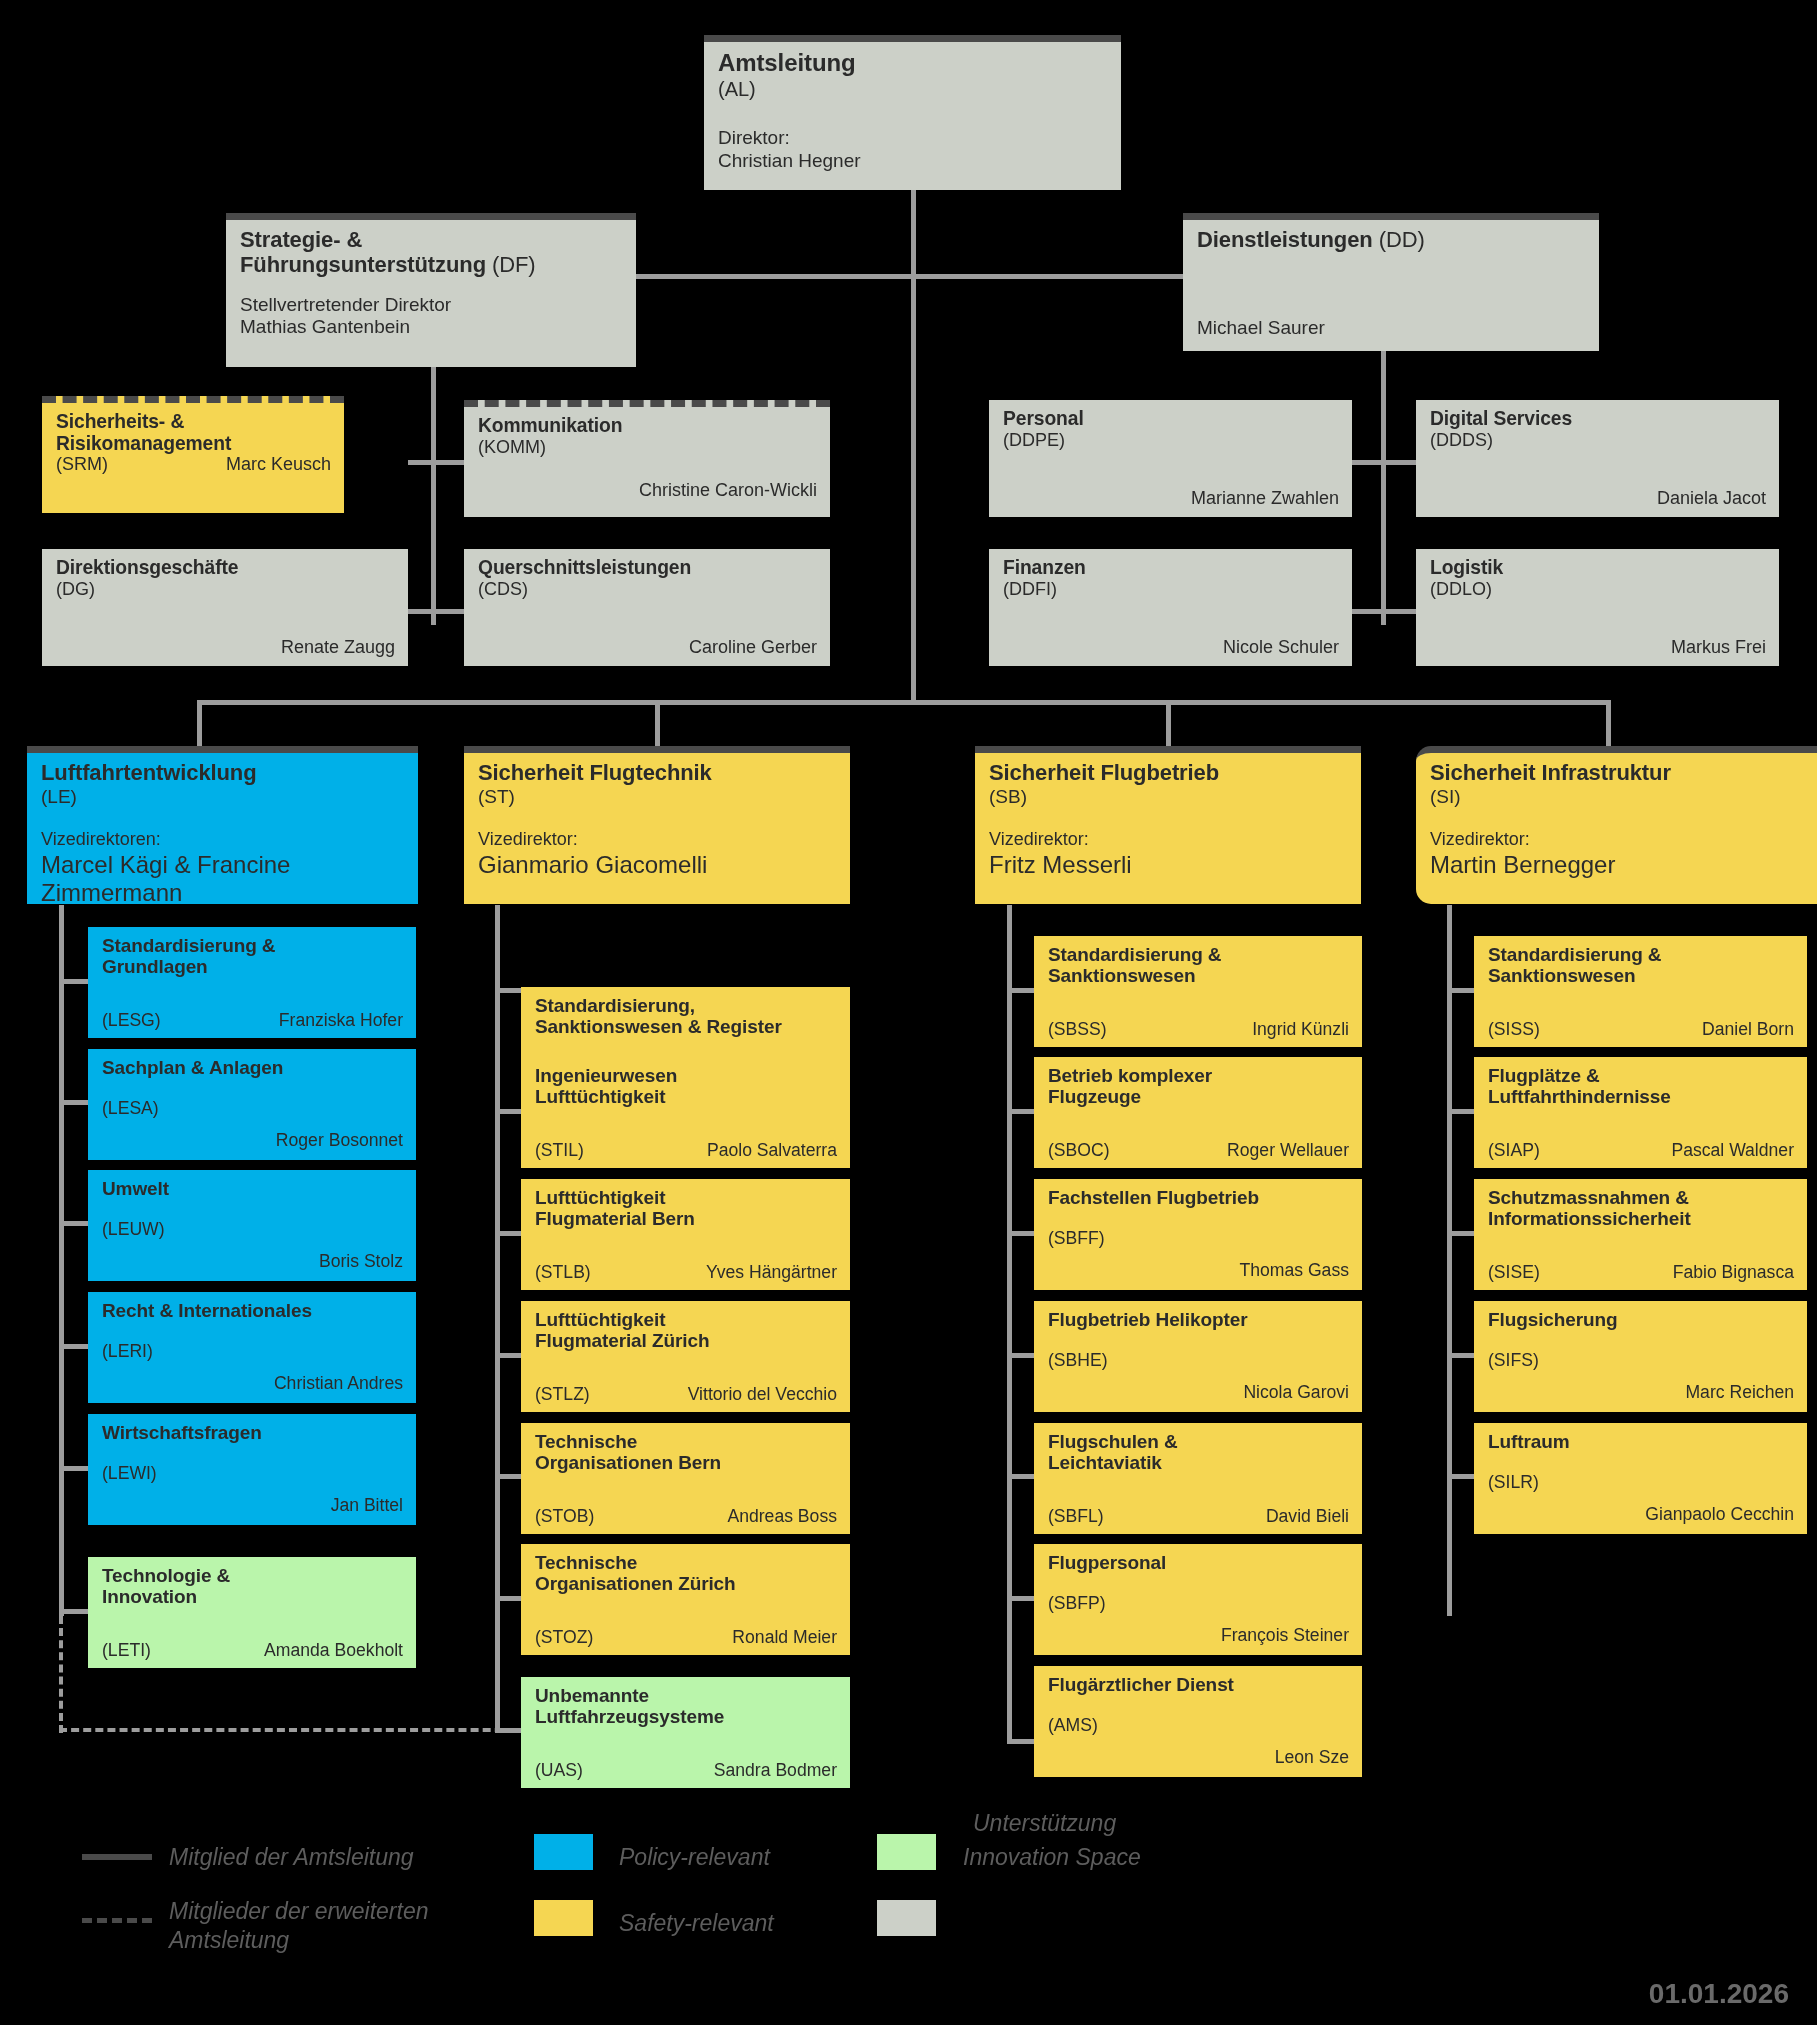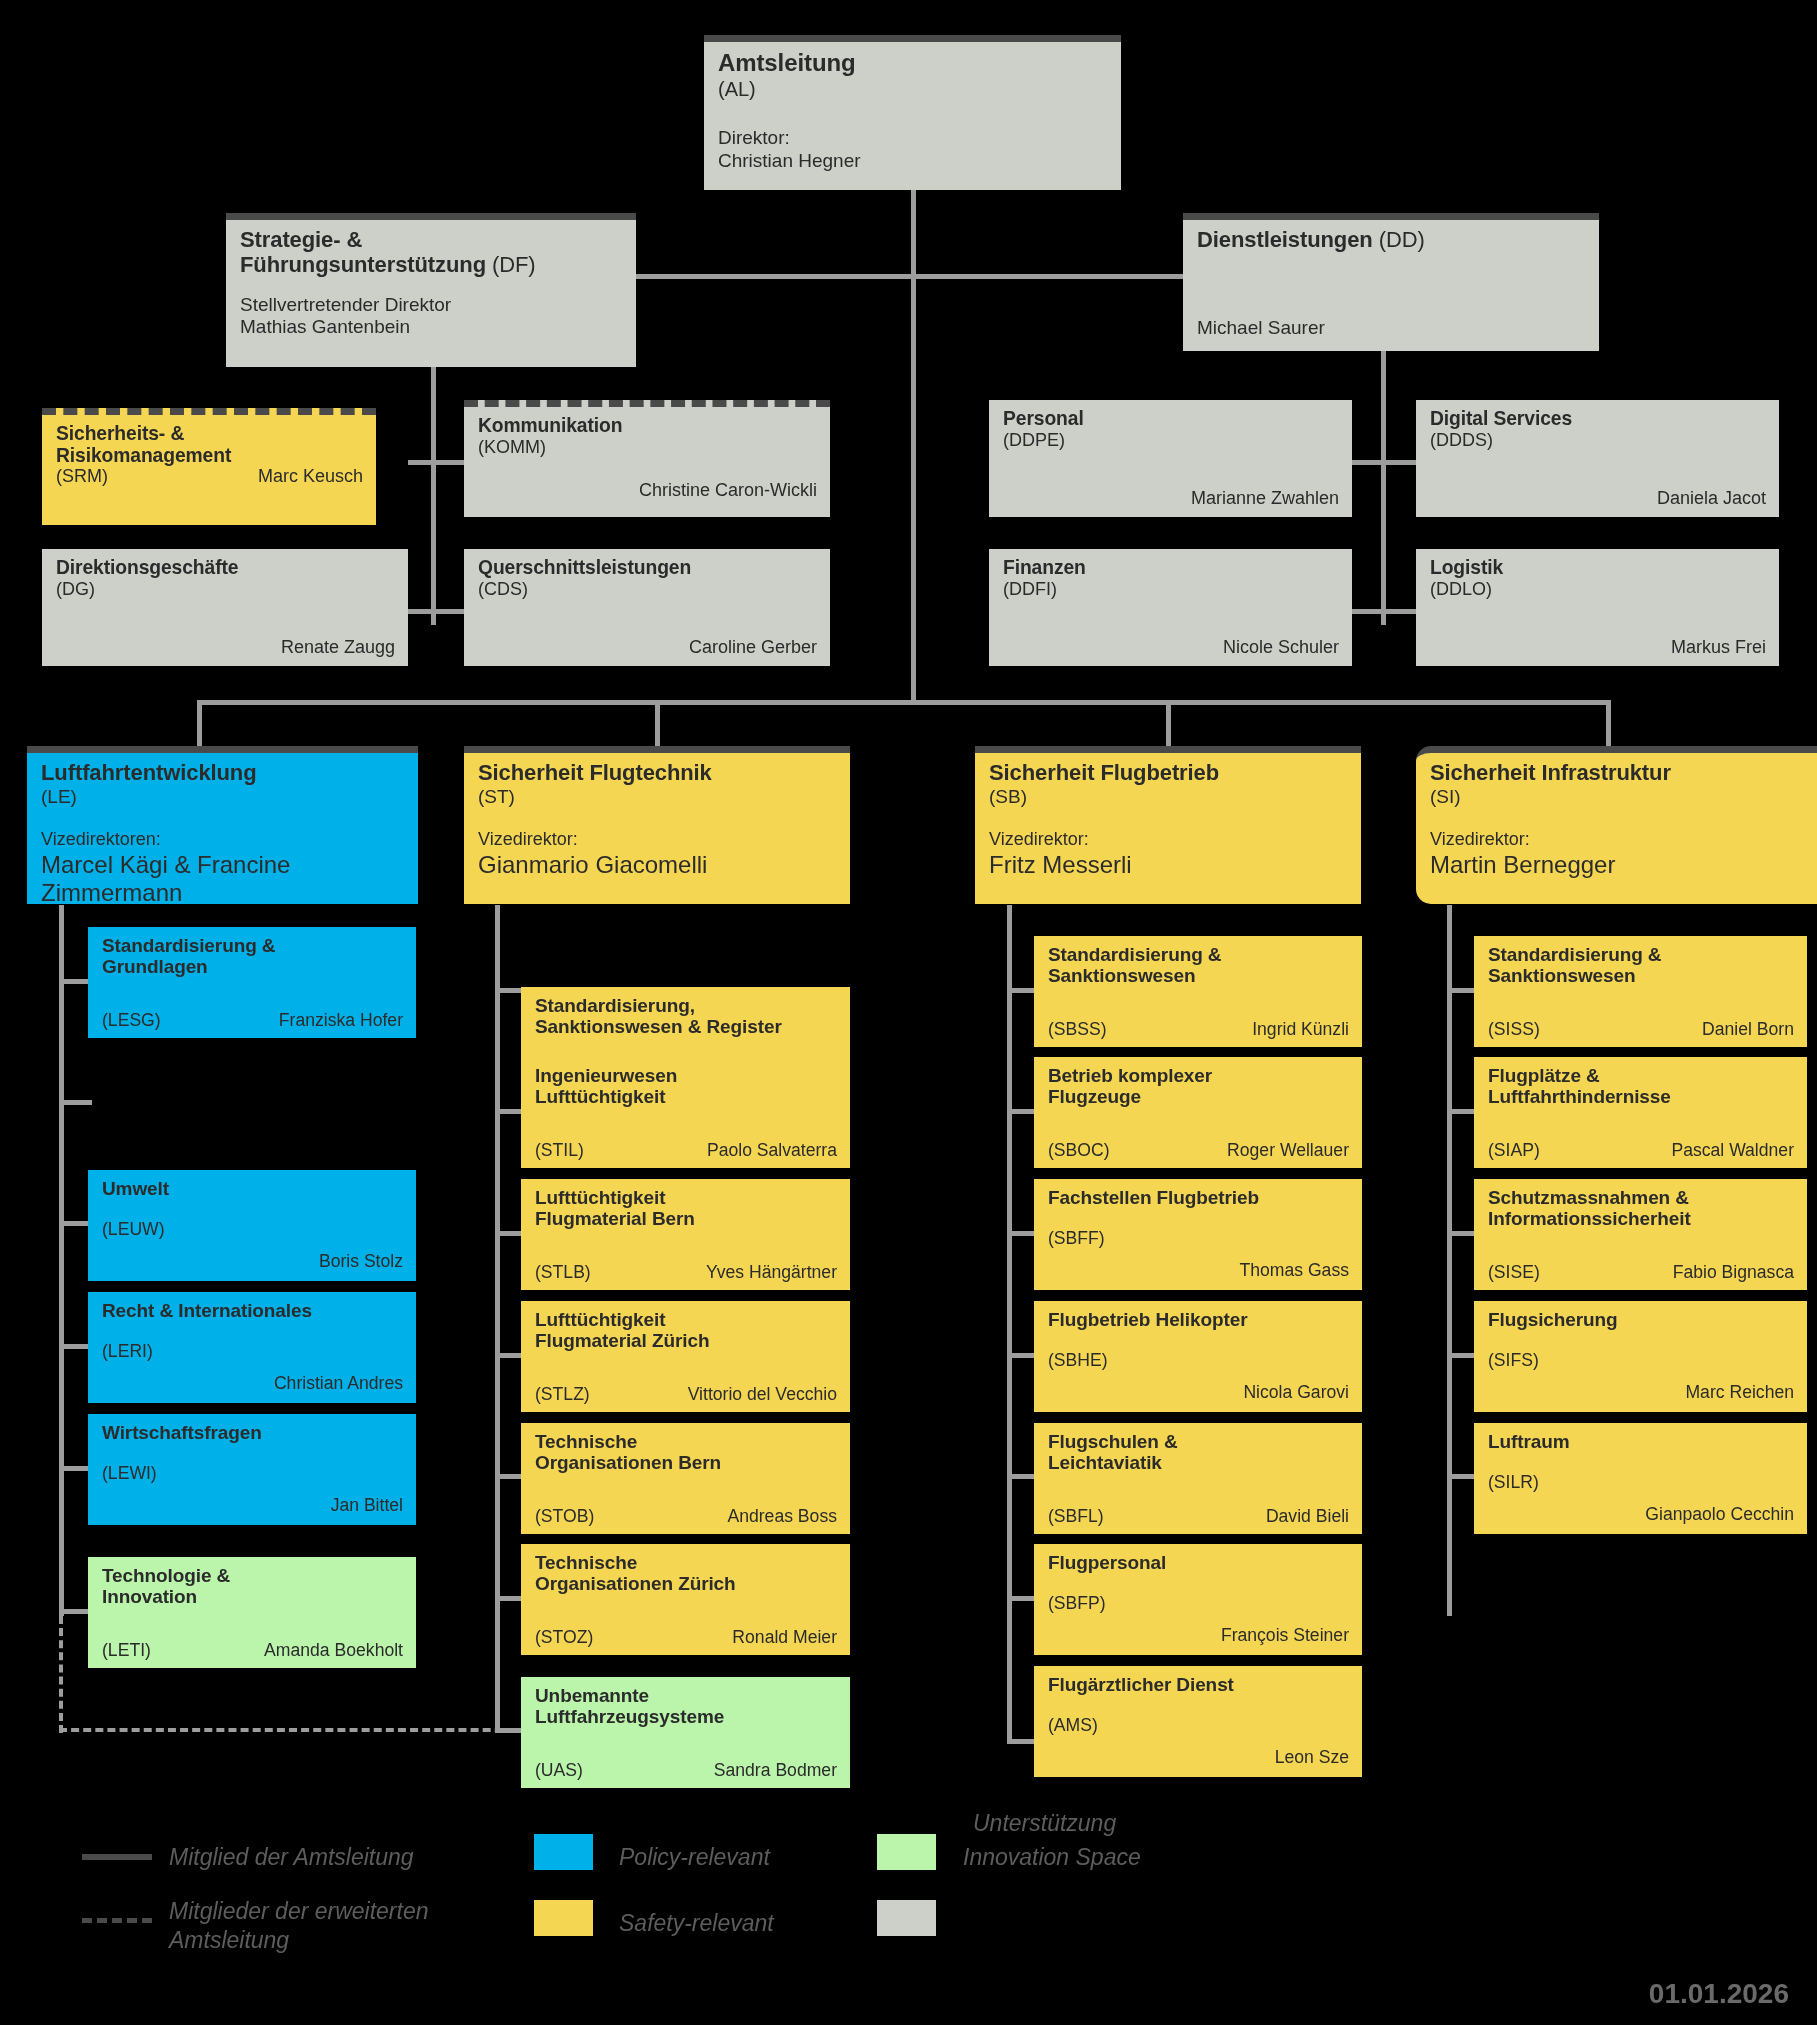--- a/index.html
+++ b/index.html
@@ -49,21 +49,21 @@
   #b-dd{left:1183px;top:213px;width:416px;height:138px;}
   #b-dd .ttl{font-size:22px;}
   #b-dd .name{font-size:19px;position:absolute;left:14px;bottom:11.7px;}
 
   
   .staff{height:117px;}
   .staff .ttl{font-size:19.3px;}
   .staff .code{font-size:18px;}
   .staff .person{font-size:18px;}
 
-  #b-srm{left:42px;top:408px;width:334px;}
+  #b-srm{left:42px;top:396px;width:302px;}
   #b-dg {left:42px;top:549px;width:366px;}
   #b-komm{left:464px;top:400px;width:366px;}
   #b-cds{left:464px;top:549px;width:366px;}
   #b-ddpe{left:989px;top:400px;width:363px;}
   #b-ddfi{left:989px;top:549px;width:363px;}
   #b-ddds{left:1416px;top:400px;width:363px;}
   #b-ddlo{left:1416px;top:549px;width:363px;}
 
   
   .div-head{height:158px;}
@@ -252,20 +252,25 @@
     <div class="role">Vizedirektor:</div>
     <div class="name">Martin Bernegger</div>
   </div>
 
   <div class="box c-blue sec two col-le" style="top:927px;">
     <div class="ttl">Standardisierung &amp;</div>
     <div class="ttl">Grundlagen</div>
     <div class="code">(LESG)</div>
     <div class="person">Franziska Hofer</div>
   </div>
+  <div class="box c-blue sec one col-le" style="top:1049px;">
+    <div class="ttl">Sachplan &amp; Anlagen</div>
+    <div class="code">(LESA)</div>
+    <div class="person">Roger Bosonnet</div>
+  </div>
   <div class="box c-blue sec one col-le" style="top:1170px;">
     <div class="ttl">Umwelt</div>
     <div class="code">(LEUW)</div>
     <div class="person">Boris Stolz</div>
   </div>
   <div class="box c-blue sec one col-le" style="top:1292px;">
     <div class="ttl">Recht &amp; Internationales</div>
     <div class="code">(LERI)</div>
     <div class="person">Christian Andres</div>
   </div>

